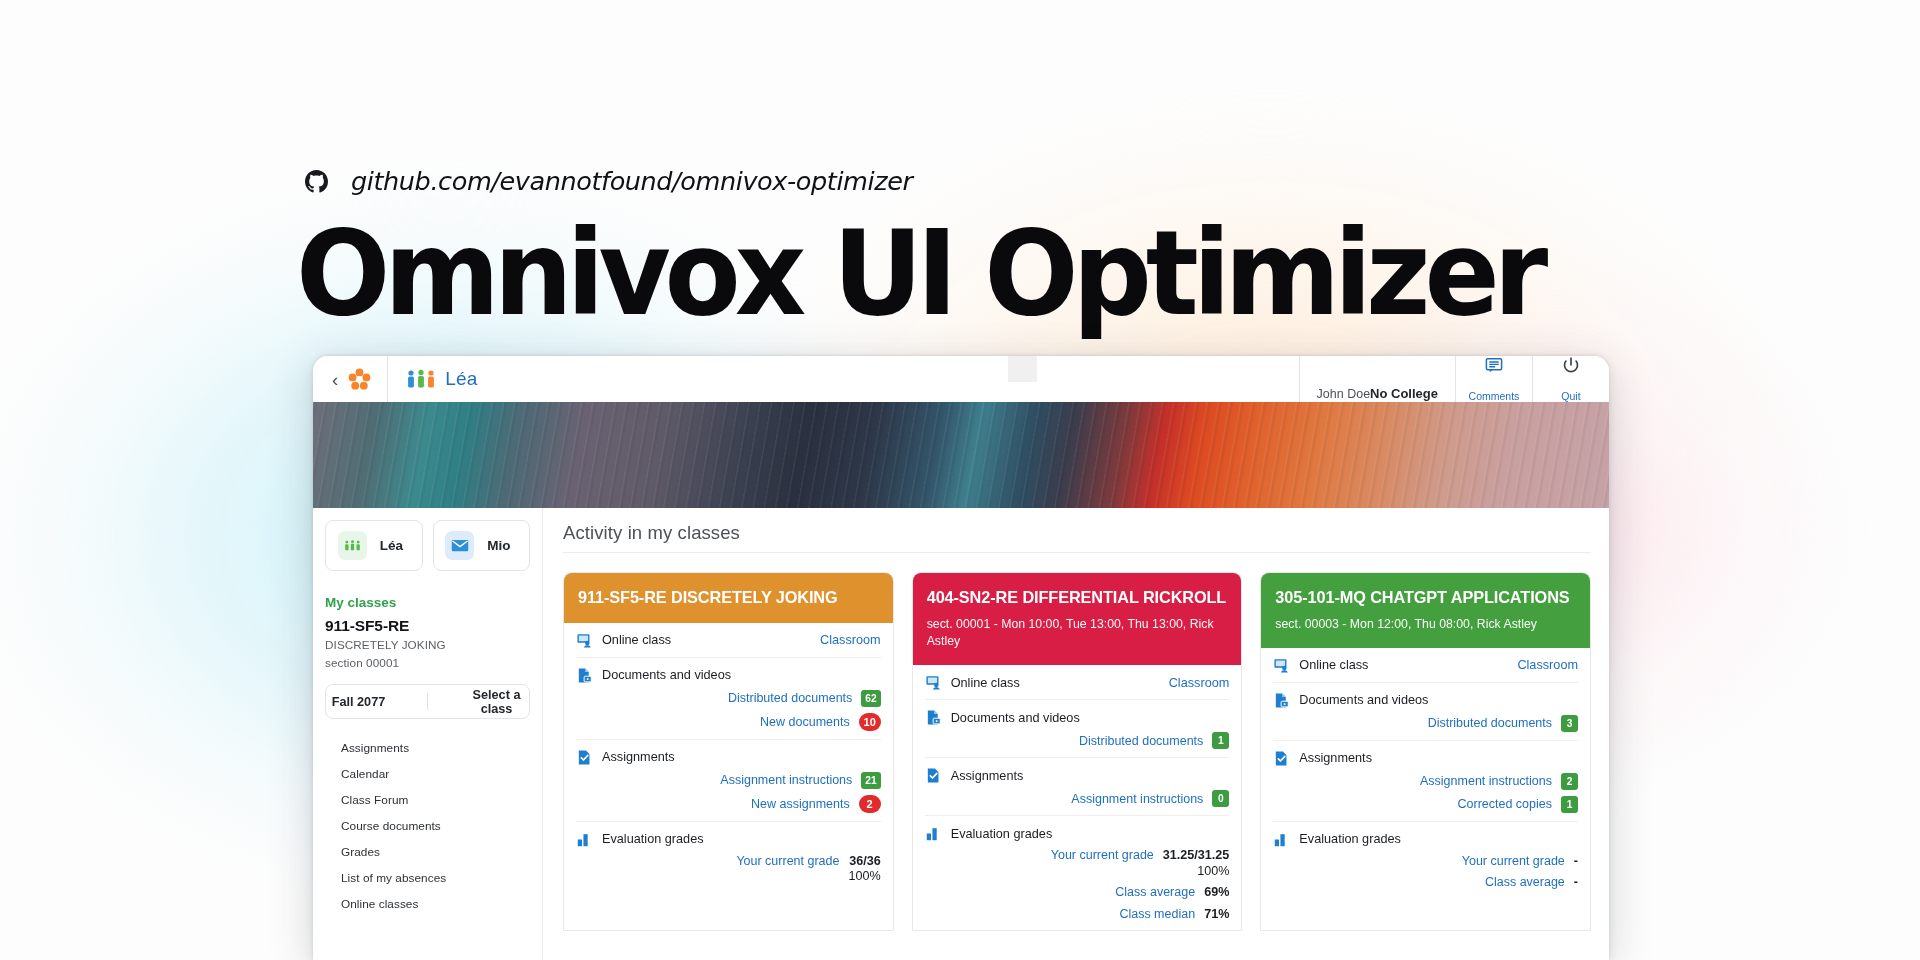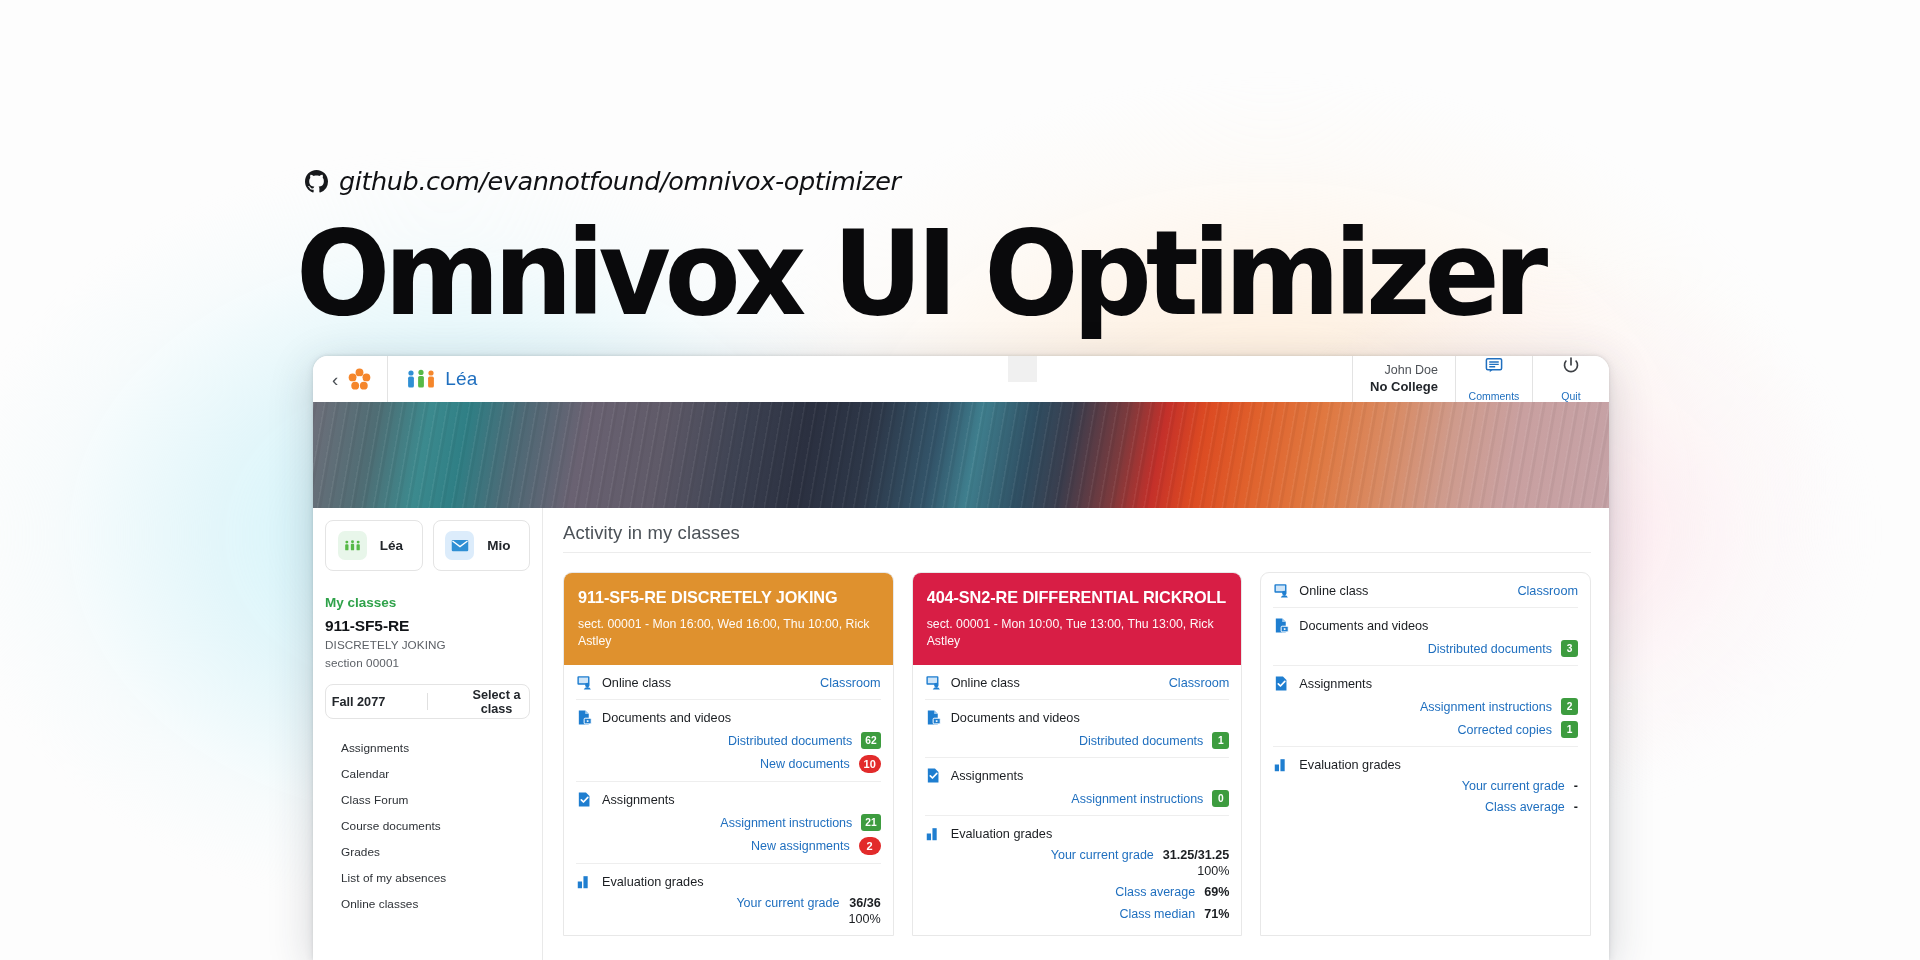--- a/index.html
+++ b/index.html
@@ -30,21 +30,21 @@
        rgba(250,226,238,.75) 0%, rgba(253,240,247,.35) 45%, rgba(255,255,255,0) 78%);
     filter:blur(10px);
   }
 
   
   .hero{position:absolute;left:0;top:0;width:1920px;z-index:5;}
   .hero-row{
     position:absolute;left:305px;top:166px;width:1310px;
     display:flex;align-items:center;justify-content:space-between;
   }
-  .gh-link{display:flex;align-items:center;gap:11px;}
+  .gh-link{display:flex;align-items:center;gap:23px;}
   .gh-icon{width:23px;height:23px;flex:0 0 auto;display:block;}
   .gh-text{
     font-size:25.5px;font-style:italic;color:#101114;letter-spacing:-.4px;
     font-family:"DejaVu Sans",sans-serif;font-weight:400;
   }
   .made-with{
     font-size:25.5px;font-style:italic;color:#101114;letter-spacing:-.4px;
     display:flex;align-items:center;gap:7px;font-family:"DejaVu Sans",sans-serif;
   }
   .heart{font-style:normal;font-size:24px;color:#ec2d35;line-height:1;}
@@ -67,21 +67,21 @@
   .topbar{height:46px;display:flex;align-items:stretch;background:#fff;position:relative;}
   .tb-left{display:flex;align-items:center;gap:10px;padding:0 16px 0 19px;border-right:1px solid #e3e3e3;}
   .back-chevron{font-size:19px;color:#4a4f55;line-height:1;font-weight:400;}
   .flower{width:23px;height:23px;display:block;}
   .tb-lea{display:flex;align-items:center;gap:9px;padding:0 18px;}
   .people-icon{width:30px;height:20px;display:block;}
   .tb-lea-label{font-size:19px;color:#1f6fbf;font-weight:400;letter-spacing:.1px;}
   .tb-spacer{flex:1 1 auto;position:relative;}
   .tb-artifact{position:absolute;left:513px;top:0;width:29px;height:26px;background:#f0f0f0;}
   .tb-user{
-    display:flex;flex-direction:column;justify-content:center;align-items:flex-end;
+    display:flex;flex-direction:row;justify-content:center;align-items:flex-end;
     padding:0 17px;border-left:1px solid #e3e3e3;text-align:right;line-height:1.22;margin-left:44px;
   }
   .tb-user-name{font-size:12.5px;color:#4d5157;}
   .tb-user-org{font-size:13px;color:#22262b;font-weight:700;}
   .tb-btn{
     width:76px;border-left:1px solid #e3e3e3;display:flex;flex-direction:column;
     align-items:center;justify-content:center;gap:15px;
   }
   .tb-btn-label{font-size:10.5px;color:#1f6fbf;}
   .tb-icon{width:22px;height:22px;display:block;}
@@ -283,21 +283,20 @@
         <div class="nav-item">Online classes</div>
       </div>
     </div>
 
     <div class="main">
       <div class="main-title">Activity in my classes</div>
       <div class="cards" id="cards-root">
           <div class="card">
             <div class="card-head" style="background: rgb(223, 145, 46);">
               <div class="card-title">911-SF5-RE DISCRETELY JOKING</div>
-              <div class="card-sub">sect. 00001 - Mon 16:00, Wed 16:00, Thu 10:00, Rick Astley</div>
             </div>
             <div class="card-body">
               <div class="sec">
                 <div class="sec-head">
                   <div class="sec-head-left">
                     <svg class="sec-ico" viewBox="0 0 24 24">
                       <rect x="2" y="3" width="17" height="12" rx="1.4" fill="#1f7ed0"></rect>
                       <rect x="4" y="5" width="13" height="8" fill="#cfe5f8"></rect>
                       <circle cx="16" cy="15.6" r="3.2" fill="#1f7ed0"></circle>
                       <path d="M11 22 a5.2 5.2 0 0 1 10 0z" fill="#1f7ed0"></path>
@@ -435,20 +434,24 @@
                   <span class="val"><span>69%</span></span>
                 </div>
                 <div class="row val-row">
                   <span class="row-label">Class median</span>
                   <span class="val"><span>71%</span></span>
                 </div>
               </div>
             </div>
           </div>
           <div class="card">
+            <div class="card-head" style="background: rgb(68, 160, 63);">
+              <div class="card-title">305-101-MQ CHATGPT APPLICATIONS</div>
+              <div class="card-sub">sect. 00003 - Mon 12:00, Thu 08:00, Rick Astley</div>
+            </div>
             <div class="card-body">
               <div class="sec">
                 <div class="sec-head">
                   <div class="sec-head-left">
                     <svg class="sec-ico" viewBox="0 0 24 24">
                       <rect x="2" y="3" width="17" height="12" rx="1.4" fill="#1f7ed0"></rect>
                       <rect x="4" y="5" width="13" height="8" fill="#cfe5f8"></rect>
                       <circle cx="16" cy="15.6" r="3.2" fill="#1f7ed0"></circle>
                       <path d="M11 22 a5.2 5.2 0 0 1 10 0z" fill="#1f7ed0"></path>
                     </svg>

